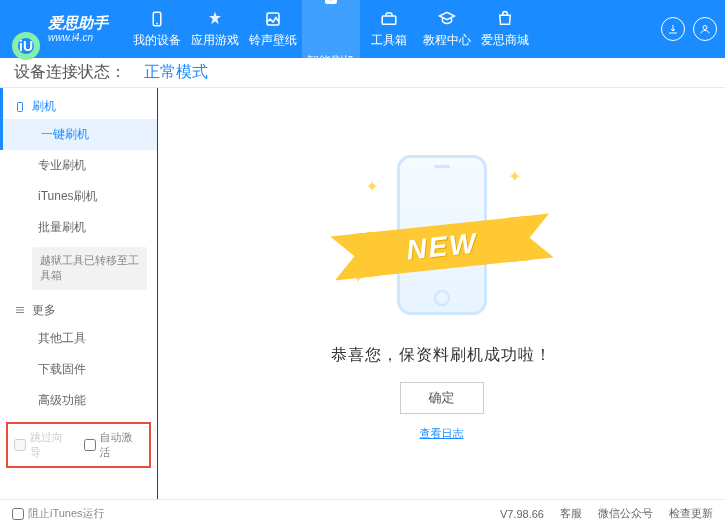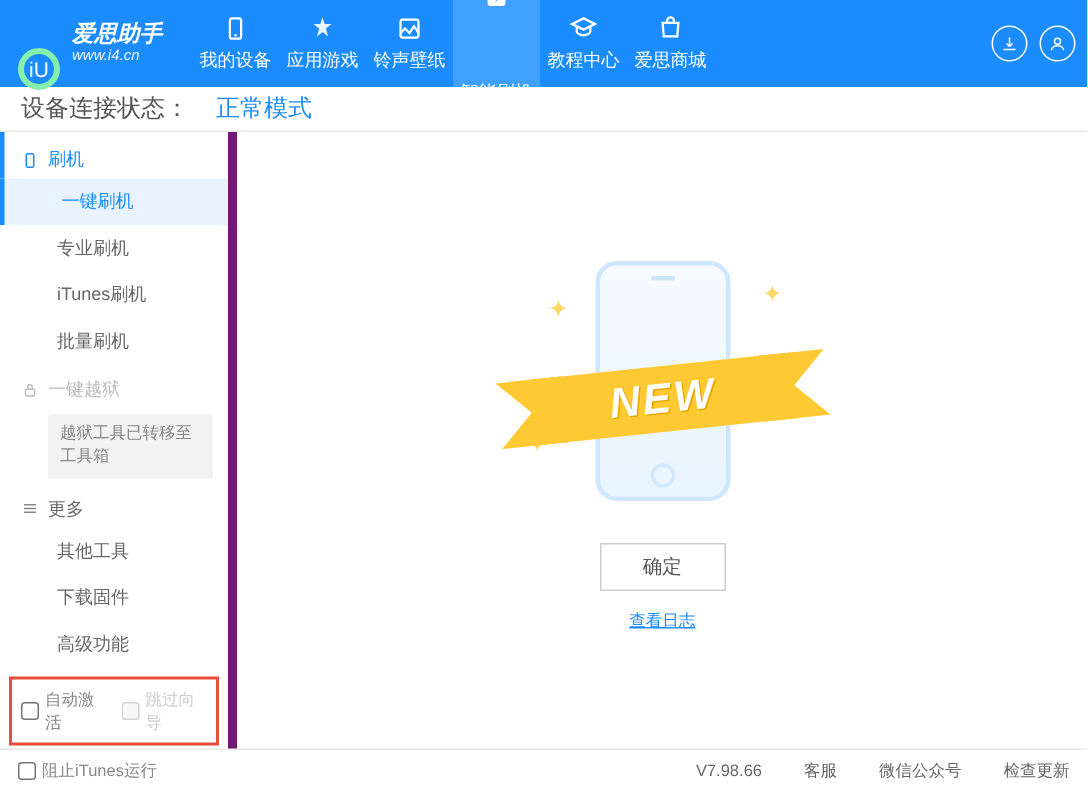--- a/index.html
+++ b/index.html
@@ -1,34 +1,34 @@
 <!DOCTYPE html>
 <html><head>
 <meta charset="utf-8">
 <style>
 * { margin: 0; padding: 0; box-sizing: border-box; font-family: "Microsoft YaHei", Arial, sans-serif; }
 body { width: 725px; height: 527px; overflow: hidden; background: #fff; }
 .titlebar { height: 58px; background: #1a8cff; display: flex; align-items: center; color: #fff; padding: 0 8px 0 12px; }
 .logo-wrap { display: flex; align-items: center; gap: 8px; }
-.logo-circle { width: 28px; height: 28px; border: 4px solid #86efac; border-radius: 50%; display: flex; align-items: center; justify-content: center; font-weight: normal; font-size: 14px; margin-top: 34px; }
+.logo-circle { width: 28px; height: 28px; border: 6px solid #86efac; border-radius: 50%; display: flex; align-items: center; justify-content: center; font-weight: bold; font-size: 14px; margin-top: 34px; }
 .brand { display: flex; flex-direction: column; line-height: 1.1; font-style: italic; }
 .brand-name { font-size: 15px; font-weight: bold; }
 .brand-url { font-size: 10px; opacity: .9; }
 .topnav { display: flex; margin-left: 20px; flex: 1; height: 100%; }
 .topnav-item { width: 58px; display: flex; flex-direction: column; align-items: center; justify-content: center; font-size: 12px; cursor: pointer; gap: 3px; }
 .topnav-item.active { background: #3fa0ff; gap: 46px; }
 .topnav-item .ticon { width: 20px; height: 20px; display: flex; align-items: center; justify-content: center; }
 .win-controls { display: flex; align-items: center; gap: 6px; height: 100%; padding-bottom: 28px; }
 .win-controls span { cursor: pointer; font-size: 12px; opacity: .95; }
 .circle-btns { display: flex; gap: 8px; align-items: center; }
 .circ { width: 24px; height: 24px; border: 1.5px solid #fff; border-radius: 50%; display: flex; align-items: center; justify-content: center; cursor: pointer; }
 .statusbar { height: 30px; border-bottom: 1px solid #e8e8e8; display: flex; align-items: center; padding: 0 14px; font-size: 16px; color: #555; }
 .status-mode { color: #1a8cff; margin-left: 18px; }
 .content { display: flex; height: calc(100% - 58px - 30px - 28px); }
-.sidebar { width: 158px; border-right: 6px solid #701a75; font-size: 12px; color: #555; overflow: hidden; }
+.sidebar { width: 158px; border-right: 1px solid #701a75; font-size: 12px; color: #555; overflow: hidden; }
 .side-group { padding: 8px 0 4px 14px; display: flex; align-items: center; gap: 6px; color: #666; }
 .side-group.first { color: #1a8cff; border-left: 3px solid #1a8cff; padding-left: 11px; padding-top: 10px; }
 .side-item { padding: 7px 0 7px 38px; cursor: pointer; color: #666; }
 .side-item.active { background: #e9f3ff; color: #1a8cff; border-left: 3px solid #1a8cff; padding-left: 38px; }
 .side-note { background: #f2f2f2; margin: 4px 10px 4px 32px; padding: 6px 8px; font-size: 11px; color: #888; border-radius: 2px; line-height: 1.4; }
 .side-lock { color: #bbb; }
 .side-boxed { border: 2px solid #e74c3c; margin: 6px; padding: 6px 6px; display: flex; align-items: center; gap: 10px; }
 .chk { display: flex; align-items: center; gap: 4px; font-size: 11px; color: #888; }
 .chk input { width: 12px; height: 12px; }
 .chk.disabled { color: #ccc; }
@@ -39,21 +39,21 @@
 .phone::after { content:""; position:absolute; bottom:6px; left:50%; transform:translateX(-50%); width:12px; height:12px; border:2px solid #cfe6ff; border-radius:50%; }
 .ribbon { position:absolute; left:12px; right:12px; top:78px; height:44px; background:#ffc933; transform: rotate(-6deg); display:flex; align-items:center; justify-content:center; }
 .ribbon::before, .ribbon::after { content:""; position:absolute; width:0; height:0; border:22px solid #ffc933; }
 .ribbon::before { left:-22px; border-left-color:transparent; }
 .ribbon::after { right:-22px; border-right-color:transparent; }
 .ribbon span { color:#fff; font-weight:900; font-size:28px; font-style:italic; letter-spacing:2px; text-shadow: 1px 1px 0 #e6a800; }
 .spark { position:absolute; color:#ffd966; font-size:16px; }
 .msg { margin-top: 18px; font-size: 16px; color: #333; letter-spacing: 1px; }
 .ok-btn { margin-top: 16px; padding: 6px 28px; border: 1px solid #ccc; background: #fff; font-size: 13px; color: #555; cursor: pointer; }
 .log-link { margin-top: 12px; font-size: 11px; color: #1a8cff; cursor: pointer; text-decoration: underline; }
-.footer { height: 28px; border-top: 1px solid #e8e8e8; display: flex; align-items: center; padding: 0 12px; font-size: 11px; color: #666; gap: 28px; }
+.footer { height: 28px; border-top: 1px solid #e8e8e8; display: flex; align-items: center; padding: 0 12px; font-size: 11px; color: #666; gap: 16px; }
 .footer .spacer { flex: 1; }
 .footer .fitem { cursor: pointer; }
 svg { display: block; }
 </style>
 </head>
 <body>
 
 <div class="titlebar">
   <div class="logo-wrap">
     <div class="logo-circle">iU</div>
@@ -94,20 +94,29 @@
           <svg width="18" height="18" viewBox="0 0 24 24" fill="#fff">
             <rect x="4" y="4" width="16" height="16" rx="3"></rect>
             <path d="M13 7l-4 6h3l-1 4 4-6h-3z" fill="#3fa0ff"></path>
           </svg>
         </span>
       <span>智能刷机</span>
     </div>
     <div class="topnav-item">
       <span class="ticon">
           <svg width="18" height="18" viewBox="0 0 24 24" fill="none" stroke="#fff" stroke-width="2">
+            <rect x="3" y="8" width="18" height="11" rx="1"></rect>
+            <path d="M8 8V6a2 2 0 012-2h4a2 2 0 012 2v2"></path>
+          </svg>
+        </span>
+      <span>工具箱</span>
+    </div>
+    <div class="topnav-item">
+      <span class="ticon">
+          <svg width="18" height="18" viewBox="0 0 24 24" fill="none" stroke="#fff" stroke-width="2">
             <path d="M2 8l10-5 10 5-10 5z"></path>
             <path d="M6 10v5c0 1 3 3 6 3s6-2 6-3v-5"></path>
           </svg>
         </span>
       <span>教程中心</span>
     </div>
     <div class="topnav-item">
       <span class="ticon">
           <svg width="18" height="18" viewBox="0 0 24 24" fill="none" stroke="#fff" stroke-width="2">
             <path d="M5 7h14l-1 12H6z"></path>
@@ -150,64 +159,58 @@
       <svg width="12" height="12" viewBox="0 0 24 24" fill="none" stroke="#1a8cff" stroke-width="2">
           <rect x="7" y="3" width="10" height="18" rx="2"></rect>
         </svg>
       <span>刷机</span>
     </div>
     <div class="side-item active">一键刷机</div>
     <div class="side-item">专业刷机</div>
     <div class="side-item">iTunes刷机</div>
     <div class="side-item">批量刷机</div>
 
-    <div class="side-group side-lock">
-      <svg width="12" height="12" viewBox="0 0 24 24" fill="none" stroke="#bbb" stroke-width="2">
-          <rect x="6" y="11" width="12" height="9" rx="2"></rect>
-          <path d="M9 11V8a3 3 0 016 0v3"></path>
-        </svg>
-      <span>一键越狱</span>
-    </div>
     <div class="side-note">越狱工具已转移至工具箱</div>
 
     <div class="side-group">
       <svg width="12" height="12" viewBox="0 0 24 24" fill="none" stroke="#888" stroke-width="2">
           <line x1="4" y1="7" x2="20" y2="7"></line>
           <line x1="4" y1="12" x2="20" y2="12"></line>
           <line x1="4" y1="17" x2="20" y2="17"></line>
         </svg>
       <span>更多</span>
     </div>
     <div class="side-item">其他工具</div>
     <div class="side-item">下载固件</div>
     <div class="side-item">高级功能</div>
 
     <div class="side-boxed">
+      <label class="chk disabled">
+        <input type="checkbox" disabled="" style="">
+        <span>跳过向导</span>
+      </label>
       <label class="chk">
         <input type="checkbox" style="">
         <span>自动激活</span>
-      </label>
-      <label class="chk disabled">
-        <input type="checkbox" disabled="" style="">
-        <span>跳过向导</span>
       </label>
     </div>
 
   </div>
 
   <div class="main">
     <div class="illus">
       <span class="spark" style="left:24px;top:30px">✦</span>
       <span class="spark" style="right:20px;top:20px">✦</span>
       <span class="spark" style="left:10px;bottom:40px">✦</span>
       <div class="phone"></div>
       <div class="ribbon">
           <span>NEW</span>
         </div>
     </div>
+    <div class="msg">恭喜您，保资料刷机成功啦！</div>
     <button class="ok-btn">确定</button>
     <a class="log-link">查看日志</a>
   </div>
 </div>
 
 <div class="footer">
   <label class="chk">
     <input type="checkbox" style="">
     <span>阻止iTunes运行</span>
   </label>

